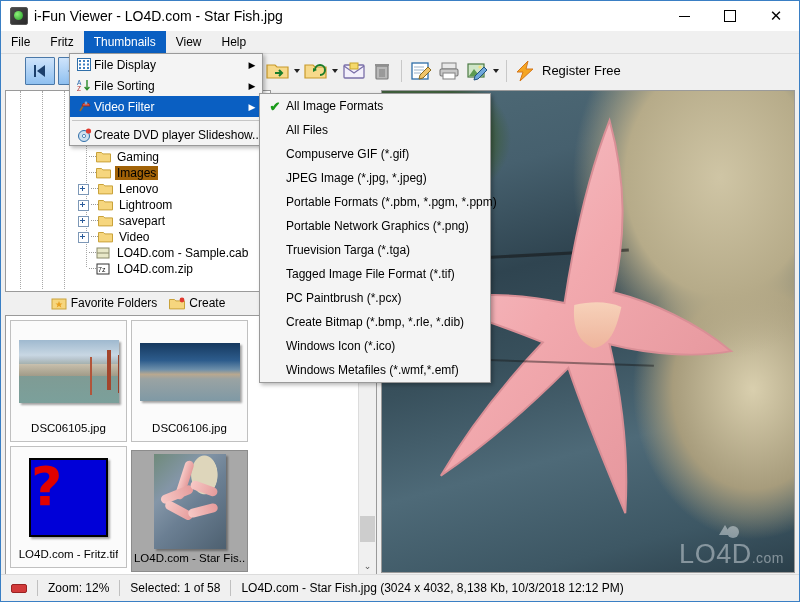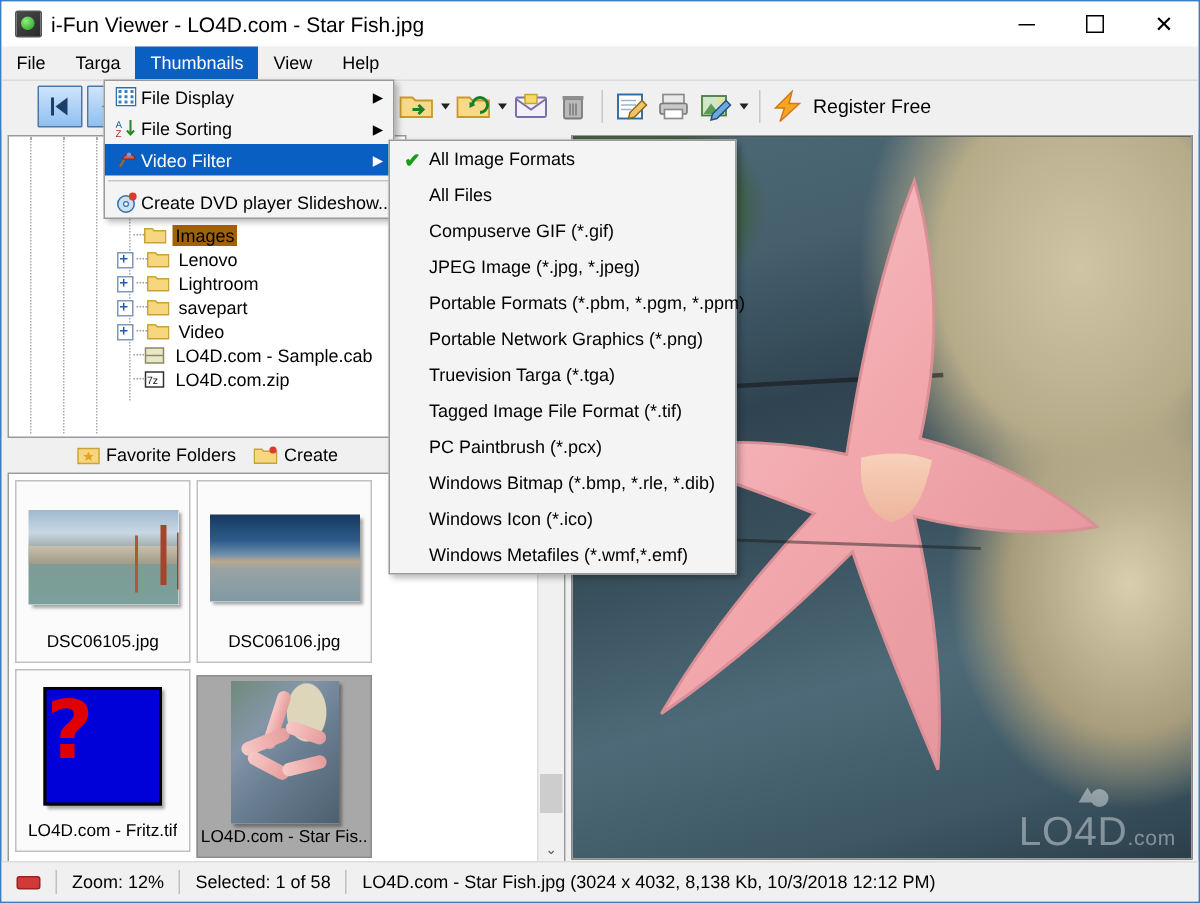--- a/index.html
+++ b/index.html
@@ -325,21 +325,21 @@
           <span class="glyph-max"></span>
         </div>
       <div class="winbtn">
           <span class="glyph-close">✕</span>
         </div>
     </div>
   </div>
 
   <div class="menubar">
     <div class="menu-item">File</div>
-    <div class="menu-item">Targa</div>
+    <div class="menu-item">Fritz</div>
     <div class="menu-item active">Thumbnails</div>
     <div class="menu-item">View</div>
     <div class="menu-item">Help</div>
   </div>
 
   <div class="toolbar">
     <div class="navbtn">
       <svg width="16" height="14" viewBox="0 0 16 14">
           <polygon points="13,1 13,13 5,7" fill="#1b3f6b"></polygon>
           <rect x="2" y="1" width="2" height="12" fill="#1b3f6b"></rect>
@@ -455,20 +455,30 @@
   </div>
 
   <div class="treepanel">
 
     <div class="vline" style="left:14px;  top:0; height:198px;"></div>
     <div class="vline" style="left:36px;  top:0; height:198px;"></div>
     <div class="vline" style="left:58px;  top:0; height:198px;"></div>
     <div class="vline" style="left:80px;  top:0; height:176px;"></div>
 
     <div class="tree" style="top:58px; padding-left:72px;">
+      <div class="trow">
+        <span class="expander none"></span>
+          <span class="dash"></span>
+        <span class="folder-ico">
+            <svg width="15" height="12" viewBox="0 0 15 12">
+              <path d="M0.5 1.5h5l1.3 1.4h7.7v8H0.5z" fill="#f6d67e" stroke="#c9a23a" stroke-width="1"></path>
+            </svg>
+          </span>
+        <span class="tlabel">Gaming</span>
+      </div>
       <div class="trow">
         <span class="expander none"></span>
           <span class="dash"></span>
         <span class="folder-ico">
             <svg width="15" height="12" viewBox="0 0 15 12">
               <path d="M0.5 1.5h5l1.3 1.4h7.7v8H0.5z" fill="#f6d67e" stroke="#c9a23a" stroke-width="1"></path>
             </svg>
           </span>
         <span class="tlabel sel">Images</span>
       </div>
@@ -724,21 +734,21 @@
     <div class="pop-row">
       <span class="pop-ico"></span>
       <span class="pop-lbl">Tagged Image File Format (*.tif)</span>
     </div>
     <div class="pop-row">
       <span class="pop-ico"></span>
       <span class="pop-lbl">PC Paintbrush (*.pcx)</span>
     </div>
     <div class="pop-row">
       <span class="pop-ico"></span>
-      <span class="pop-lbl">Windows Bitmap (*.bmp, *.rle, *.dib)</span>
+      <span class="pop-lbl">Create Bitmap (*.bmp, *.rle, *.dib)</span>
     </div>
     <div class="pop-row">
       <span class="pop-ico"></span>
       <span class="pop-lbl">Windows Icon (*.ico)</span>
     </div>
     <div class="pop-row">
       <span class="pop-ico"></span>
       <span class="pop-lbl">Windows Metafiles (*.wmf,*.emf)</span>
     </div>
   </div>

